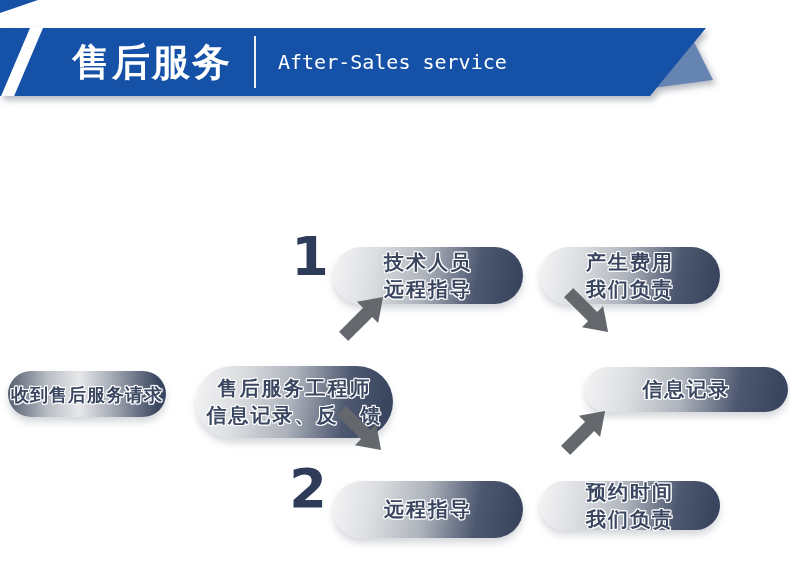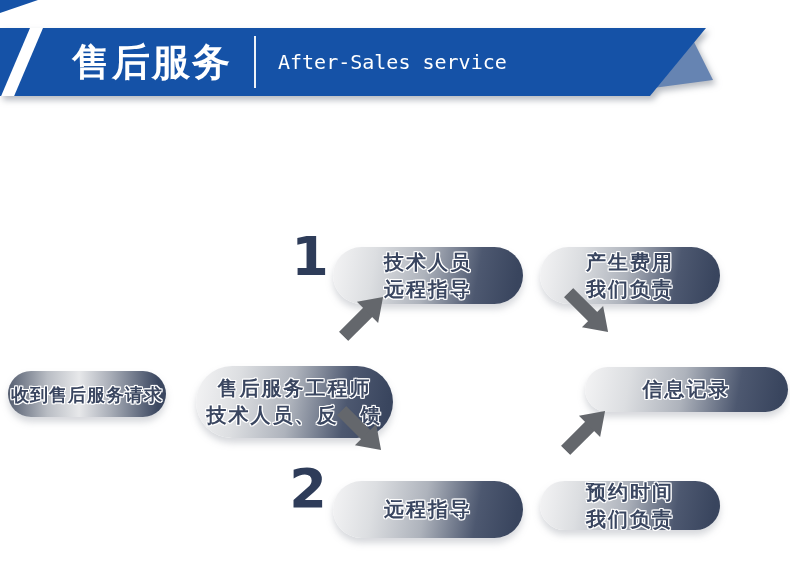--- a/index.html
+++ b/index.html
@@ -105,21 +105,21 @@
 
   <div class="stepnum num1">1</div>
   <div class="stepnum num2">2</div>
 
   <div class="pill grad-start node-start">
     <span class="t">收到售后服务请求</span>
   </div>
 
   <div class="pill grad-std node-center">
     <span class="t">售后服务工程师</span>
-    <span class="t">技术人员、反　馈</span>
+    <span class="t">信息记录、反　馈</span>
   </div>
 
   <div class="pill grad-std node-step1">
     <span class="t">技术人员</span>
     <span class="t">远程指导</span>
   </div>
 
   <div class="pill grad-std node-fee">
     <span class="t">产生费用</span>
     <span class="t">我们负责</span>

